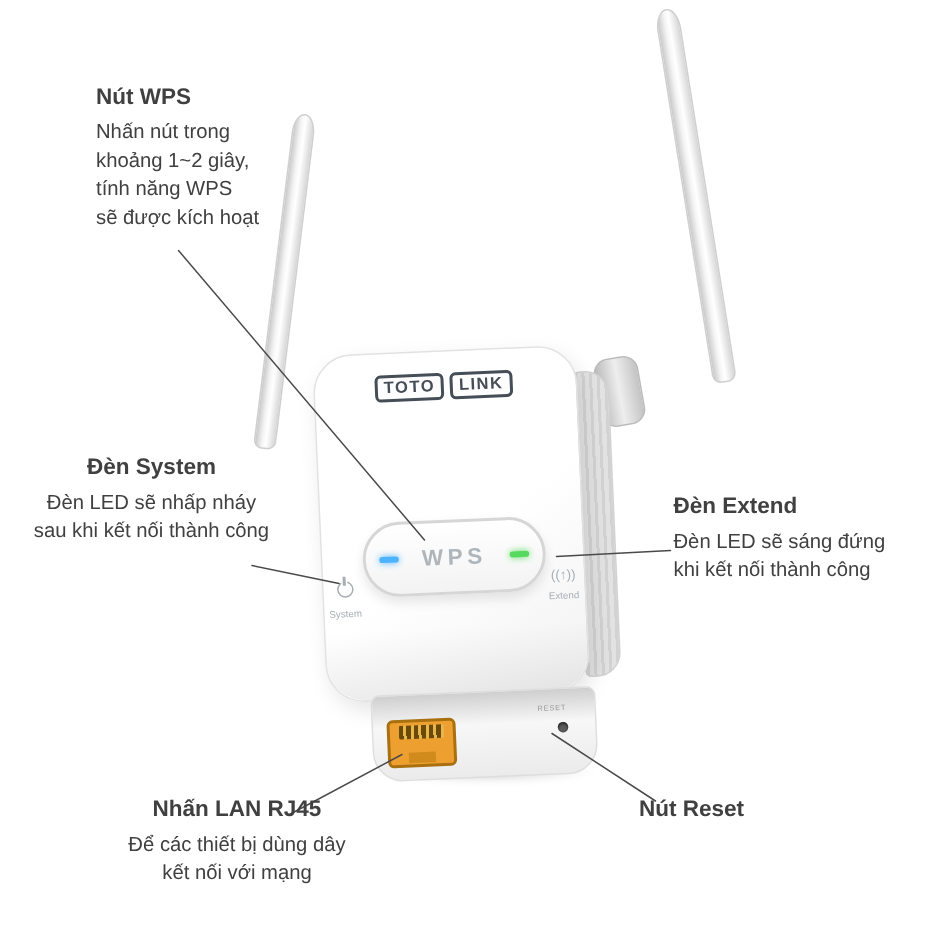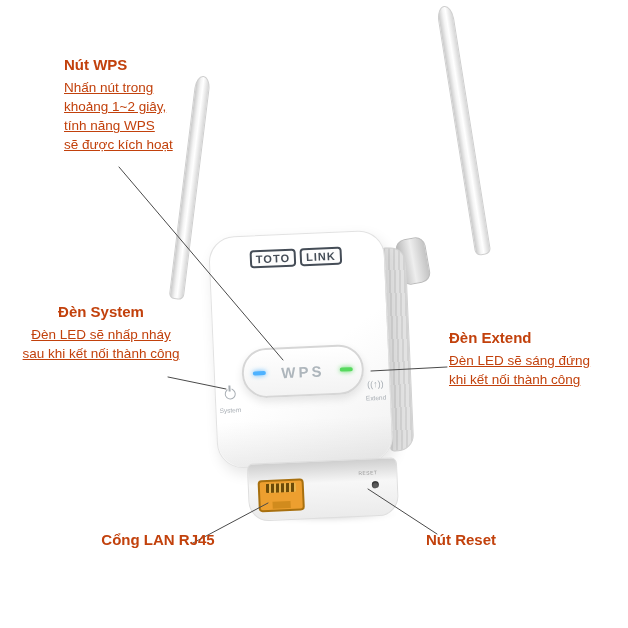--- a/index.html
+++ b/index.html
@@ -4,23 +4,23 @@
 <style>
   * { box-sizing: border-box; margin: 0; padding: 0; }
   body { background: #fff; font-family: "Liberation Sans", "DejaVu Sans", sans-serif; }
   .canvas { position: relative; width: 628px; height: 628px; background: #ffffff; overflow: hidden; }
 
   
   .leader-lines { position: absolute; left: 0; top: 0; width: 628px; height: 628px; z-index: 4; pointer-events: none; }
   .leader-lines line { stroke: #4a4a4a; stroke-width: 1; stroke-linecap: round; }
 
   
-  .ann { position: absolute; z-index: 5; color: #c2410c; }
+  .ann { position: absolute; z-index: 5; color: #404040; }
   .ann-title { font-size: 15px; font-weight: bold; }
-  .ann-body  { font-size: 13.5px; line-height: 1.42; white-space: pre-line; margin-top: 5px; text-decoration: underline; }
+  .ann-body  { font-size: 13.5px; line-height: 1.42; white-space: pre-line; margin-top: 5px; }
   .ann-wps    { left: 64px;  top: 56px;  width: 170px; text-align: left; }
   .ann-system { left: 1px;   top: 303px; width: 200px; text-align: center; }
   .ann-extend { left: 449px; top: 329px; width: 170px; text-align: left; }
   .ann-lan    { left: 58px;  top: 531px; width: 200px; text-align: center; }
   .ann-reset  { left: 426px; top: 531px; width: 200px; text-align: left; }
 
   
   .antenna { position: absolute; z-index: 1; border: 1px solid #cfcfcf;
              background: linear-gradient(90deg,#c9c9c9 0%,#f4f4f4 35%,#ffffff 55%,#d6d6d6 100%);
              border-radius: 8px 8px 6px 6px / 14px 14px 6px 6px; transform-origin: 50% 0; }
@@ -154,20 +154,22 @@
 khi kết nối thành công</div>
   </div>
 
   <div class="ann ann-system">
     <div class="ann-title">Đèn System</div>
     <div class="ann-body">Đèn LED sẽ nhấp nháy
 sau khi kết nối thành công</div>
   </div>
 
   <div class="ann ann-lan">
-    <div class="ann-title">Cổng LAN RJ45</div>
+    <div class="ann-title">Nhấn LAN RJ45</div>
+    <div class="ann-body">Để các thiết bị dùng dây
+kết nối với mạng</div>
   </div>
 
   <div class="ann ann-reset">
     <div class="ann-title">Nút Reset</div>
   </div>
 
 </div>
 
 </body></html>

